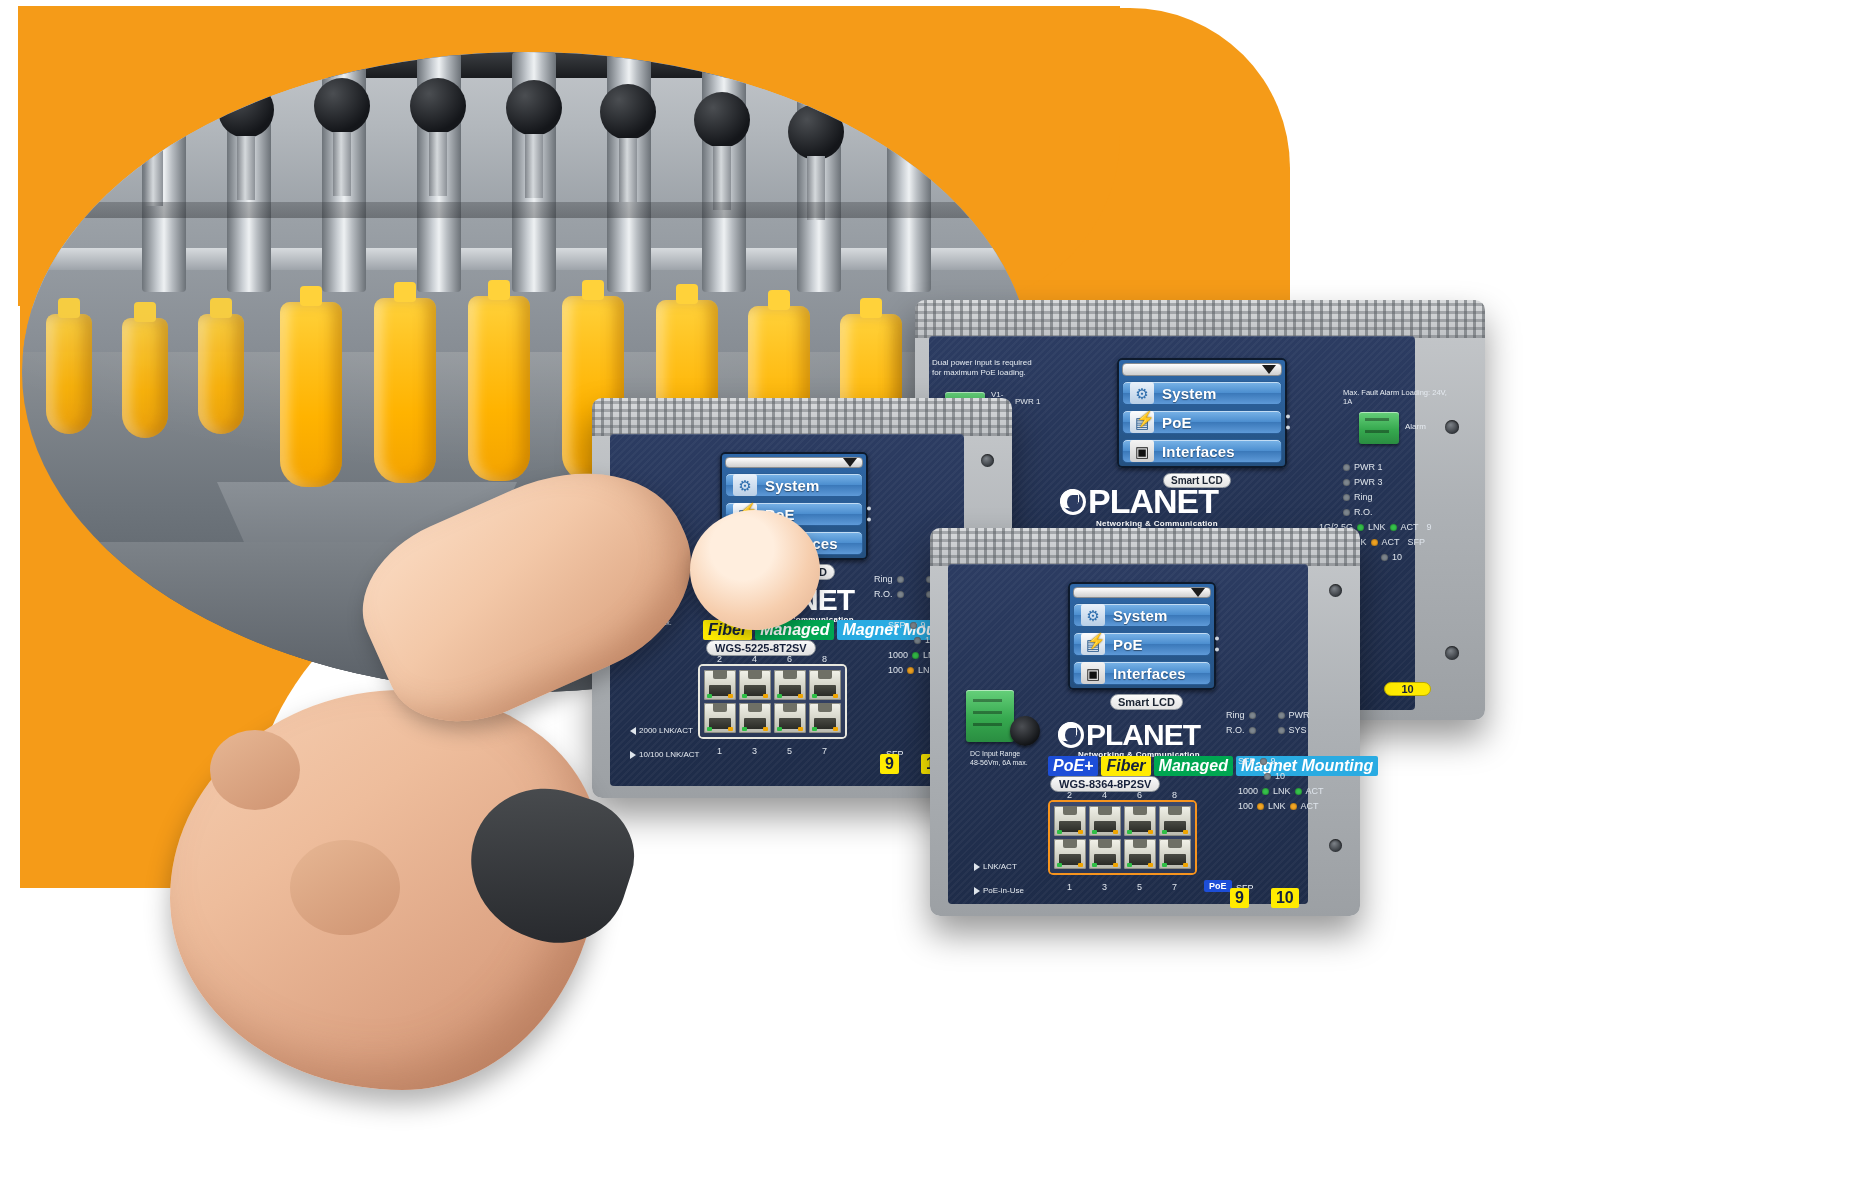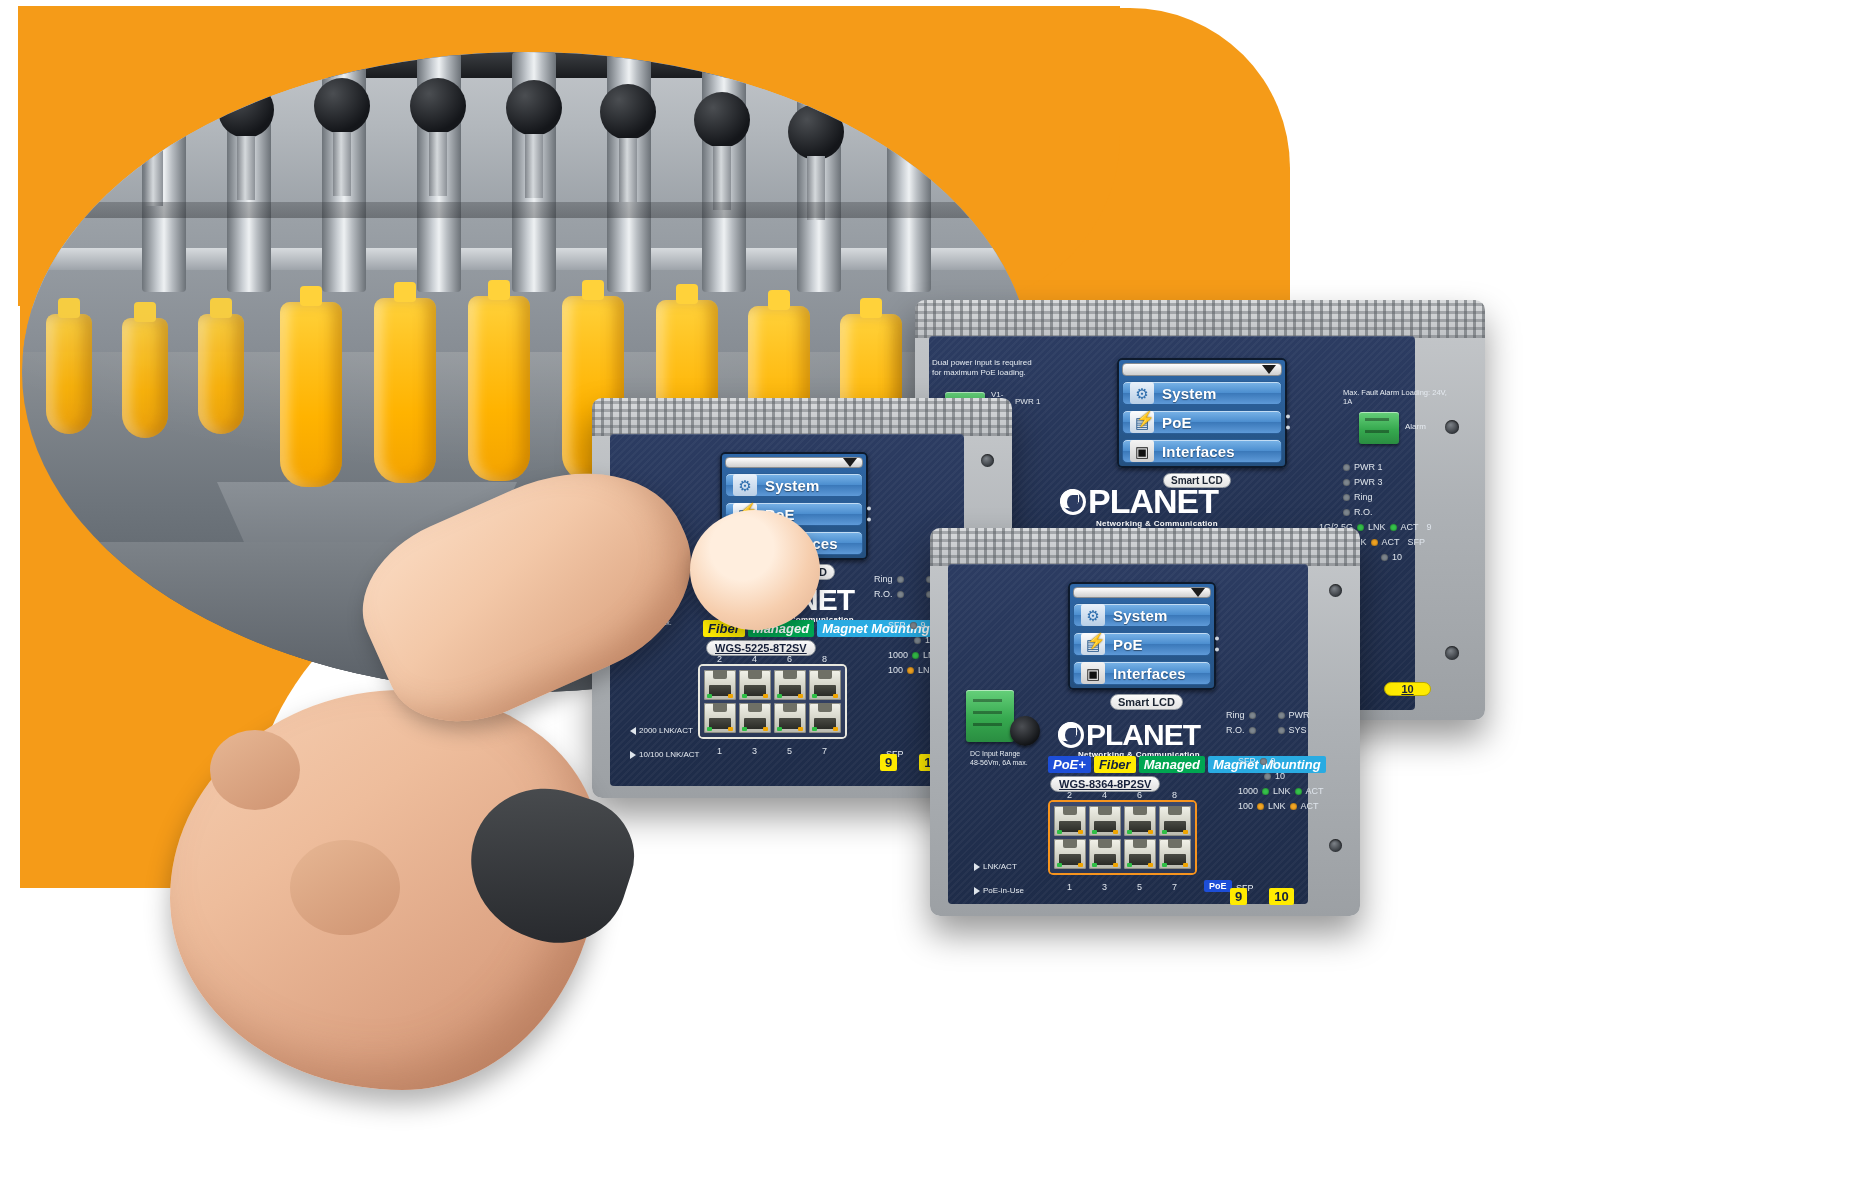--- a/index.html
+++ b/index.html
@@ -100,29 +100,29 @@
   .logo .mark{display:inline-block;width:26px;height:26px;border-radius:50%;
      background:radial-gradient(circle at 35% 35%, #ffffff 0 42%, #2c3c62 44%);
      box-shadow:inset 0 0 0 3px #fff;vertical-align:middle;margin-right:2px;position:relative;}
   .logo .mark:after{content:"";position:absolute;left:7px;top:6px;width:11px;height:14px;
      background:#2c3c62;border-radius:50% 0 50% 50%;}
   .logo .wordmark{font-weight:700;letter-spacing:-1px;vertical-align:middle;
      font-family:"Liberation Sans",sans-serif;}
   .logo .sub{display:block;font-size:8px;letter-spacing:.3px;text-align:right;margin-top:-2px;font-weight:600;}
 
   .badges{position:absolute;display:flex;gap:3px;}
-  .badge{font-size:13px;font-weight:700;font-style:italic;padding:1px 5px;border-radius:2px;white-space:nowrap;}
+  .badge{font-size:16px;font-weight:700;font-style:italic;padding:1px 5px;border-radius:2px;white-space:nowrap;}
   .b-yellow{background:#ffeb00;color:#14213d;}
   .b-green{background:#00a651;color:#fff;}
   .b-cyan{background:#29abe2;color:#fff;}
   .b-orange{background:#1d4ed8;color:#fff;}
 
   .model{position:absolute;background:linear-gradient(180deg,#fbfbfb,#e0e0e0);
      border:1px solid #8f959b;border-radius:9px;color:#16203a;
-     font-size:11px;font-weight:700;padding:1px 8px;white-space:nowrap;text-decoration:underline;}
+     font-size:11px;font-weight:700;padding:1px 8px;white-space:nowrap;}
 
   .leds{position:absolute;color:#dfe5ec;font-size:9px;}
   .ledrow{display:flex;align-items:center;gap:4px;margin-bottom:5px;white-space:nowrap;}
   .led{width:7px;height:7px;border-radius:50%;background:#7e878f;box-shadow:inset 0 0 2px rgba(0,0,0,.6);display:inline-block;}
   .led.g{background:#35c24a;}
   .led.o{background:#f5a623;}
 
   .ports{position:absolute;border-radius:3px;padding:4px;box-sizing:border-box;display:flex;flex-direction:column;gap:3px;
      background:linear-gradient(180deg,#3c4a6e,#2b3856);}
   .ports.poe{box-shadow:0 0 0 2px #f7941e;}

